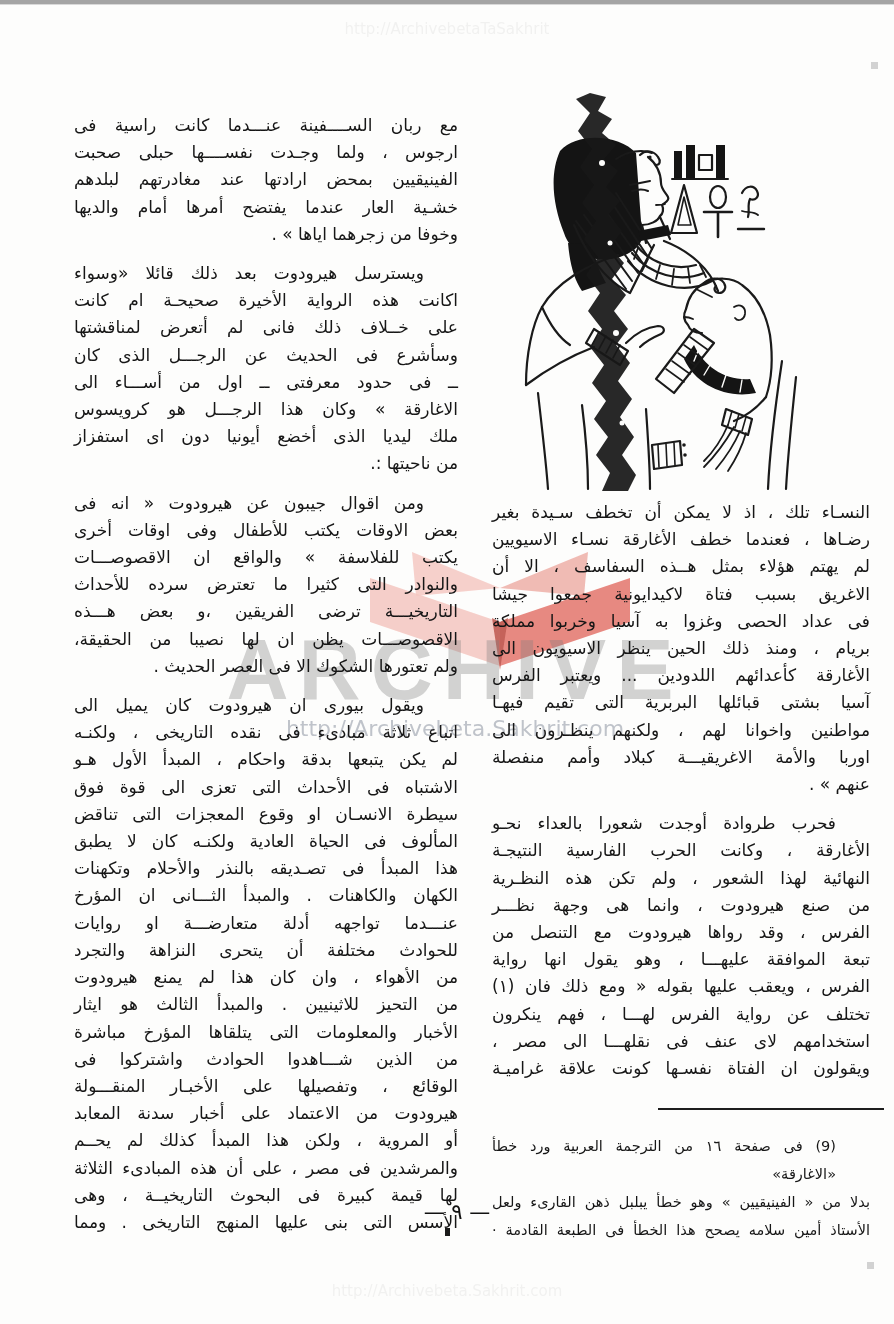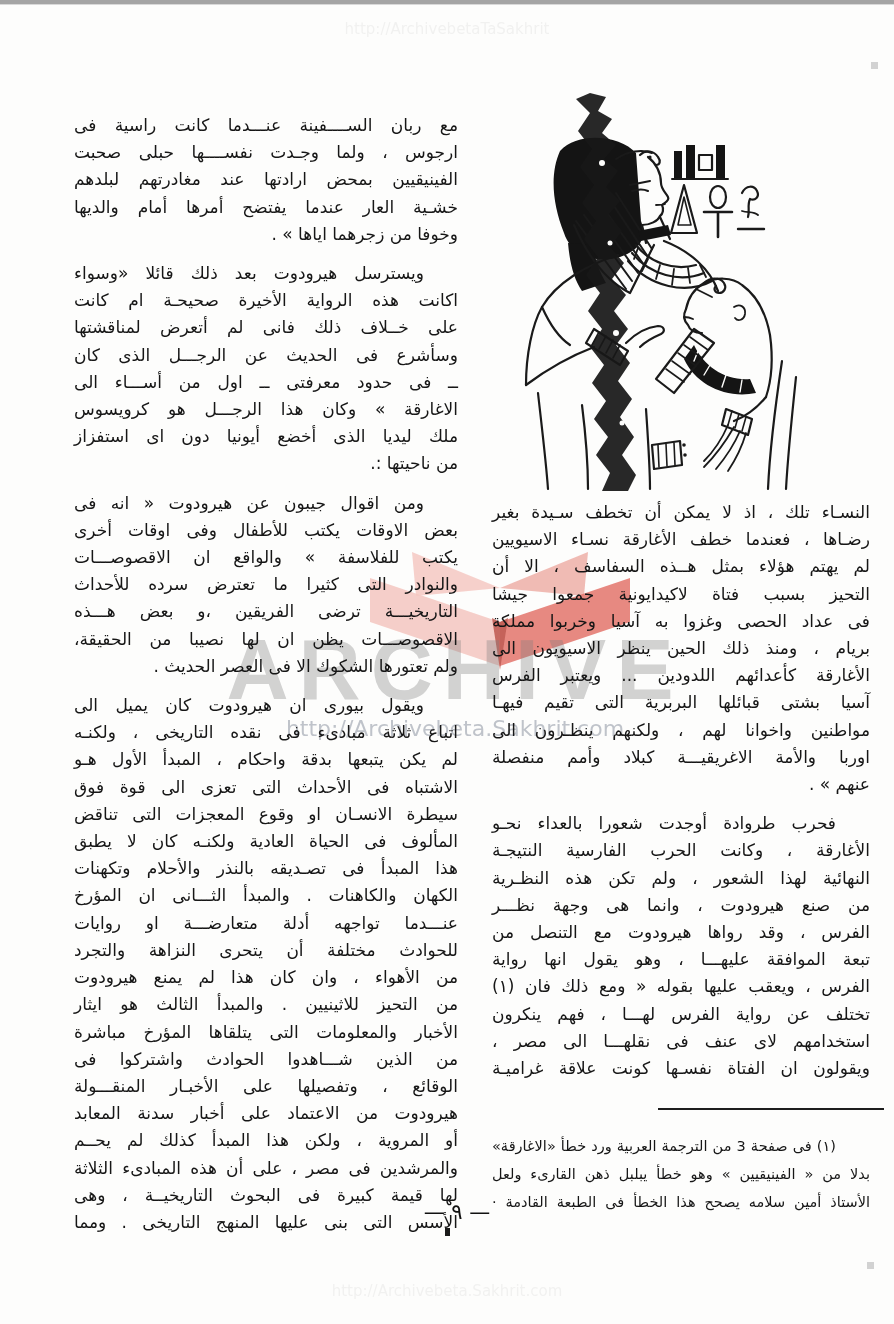--- a/index.html
+++ b/index.html
@@ -223,21 +223,21 @@
         <div class="tline">والمرشدين فى مصر ، على أن هذه المبادىء الثلاثة</div>
         <div class="tline">لها قيمة كبيرة فى البحوث التاريخيــة ، وهى</div>
         <div class="tline">الأسس التى بنى عليها المنهج التاريخى . ومما</div>
       </div>
     </div>
   <div id="right-col" class="col">
       <div class="para">
         <div class="tline">النسـاء تلك ، اذ لا يمكن أن تخطف سـيدة بغير</div>
         <div class="tline">رضـاها ، فعندما خطف الأغارقة نسـاء الاسيويين</div>
         <div class="tline">لم يهتم هؤلاء بمثل هــذه السفاسف ، الا أن</div>
-        <div class="tline">التحيز بسبب فتاة لاكيدايونية جمعوا جيشا</div>
+        <div class="tline">الاغريق بسبب فتاة لاكيدايونية جمعوا جيشا</div>
         <div class="tline">فى عداد الحصى وغزوا به آسيا وخربوا مملكة</div>
         <div class="tline">بريام ، ومنذ ذلك الحين ينظر الاسيويون الى</div>
         <div class="tline">الأغارقة كأعدائهم اللدودين ... ويعتبر الفرس</div>
         <div class="tline">آسيا بشتى قبائلها البربرية التى تقيم فيهـا</div>
         <div class="tline">مواطنين واخوانا لهم ، ولكنهم ينظـرون الى</div>
         <div class="tline">اوربا والأمة الاغريقيـــة كبلاد وأمم منفصلة</div>
         <div class="tline lastline">عنهم » .</div>
       </div>
       <div class="para">
         <div class="tline first">فحرب طروادة أوجدت شعورا بالعداء نحـو</div>
@@ -249,20 +249,20 @@
         <div class="tline">الفرس ، ويعقب عليها بقوله « ومع ذلك فان (١)</div>
         <div class="tline">تختلف عن رواية الفرس لهـــا ، فهم ينكرون</div>
         <div class="tline">استخدامهم لاى عنف فى نقلهـــا الى مصر ،</div>
         <div class="tline">ويقولون ان الفتاة نفسـها كونت علاقة غراميـة</div>
       </div>
     </div>
 
   <div id="footnote-sep"></div>
   <div id="footnote" class="col">
       <div class="para">
-        <div class="tline first">(١) فى صفحة 3 من الترجمة العربية ورد خطأ «الاغارقة»</div>
+        <div class="tline first">(9) فى صفحة ١٦ من الترجمة العربية ورد خطأ «الاغارقة»</div>
         <div class="tline">بدلا من « الفينيقيين » وهو خطأ يبلبل ذهن القارىء ولعل</div>
         <div class="tline">الأستاذ أمين سلامه يصحح هذا الخطأ فى الطبعة القادمة ·</div>
       </div>
     </div>
 
   <div id="page-number">— ٩ —</div>
 </div>
 
 </body></html>

